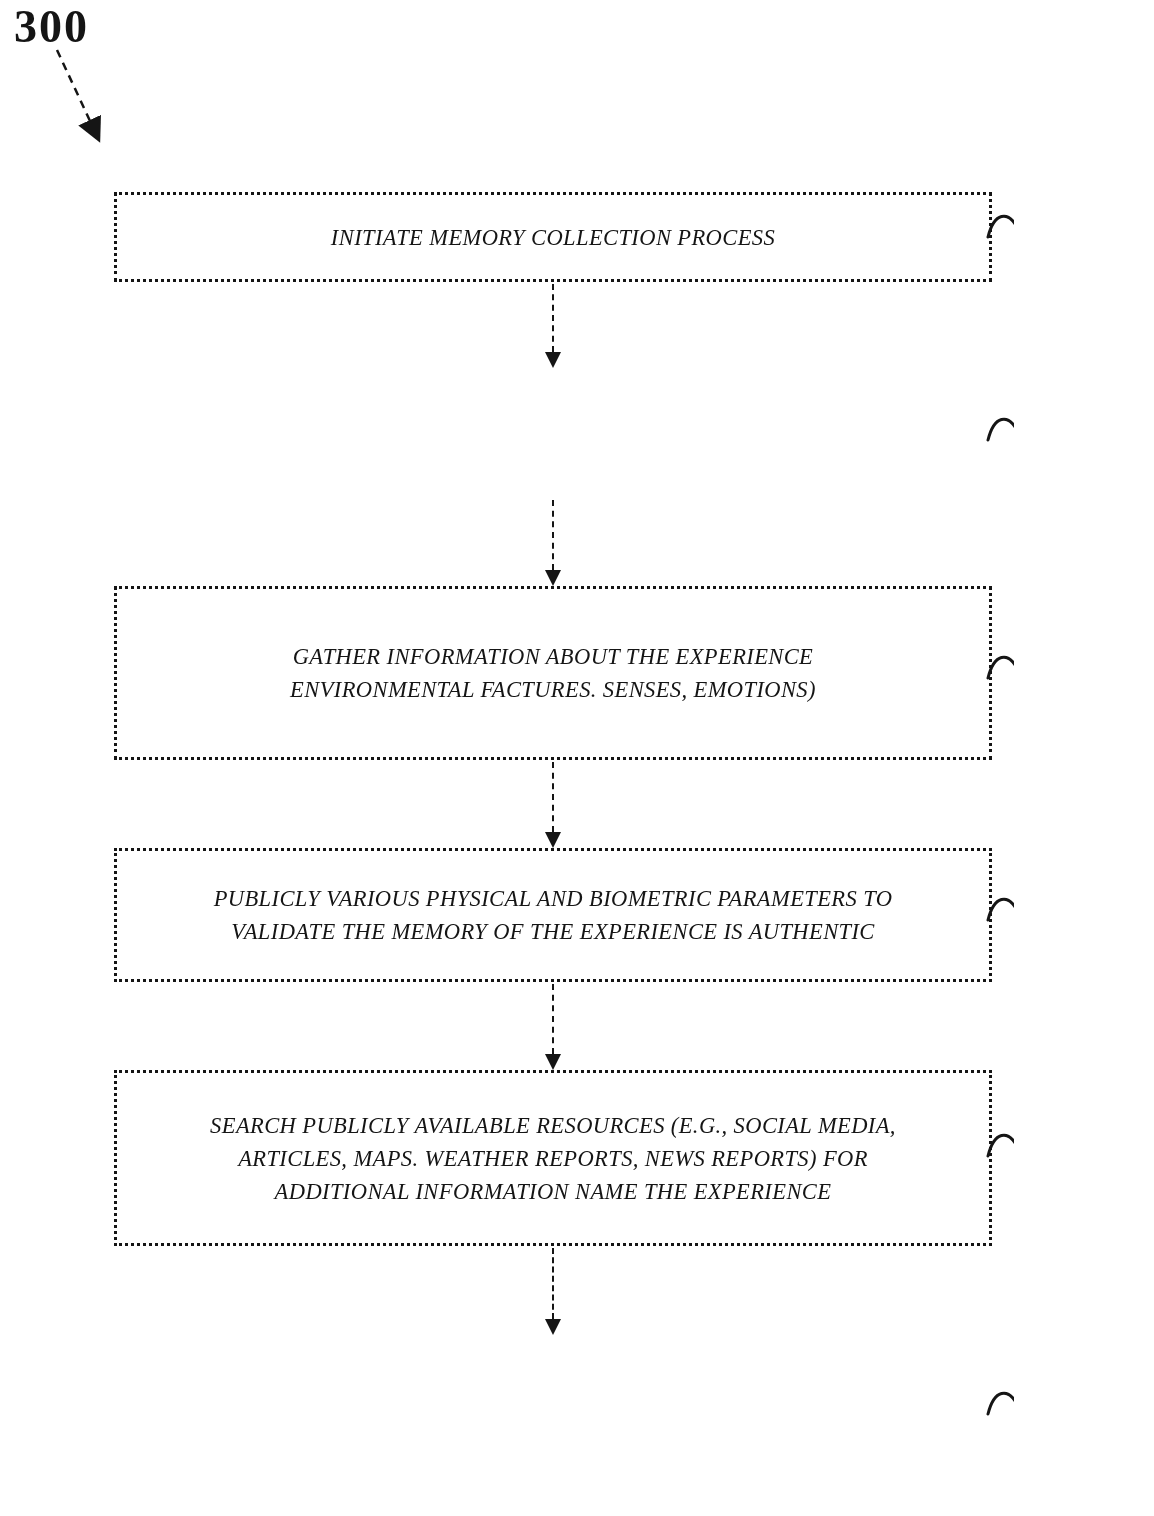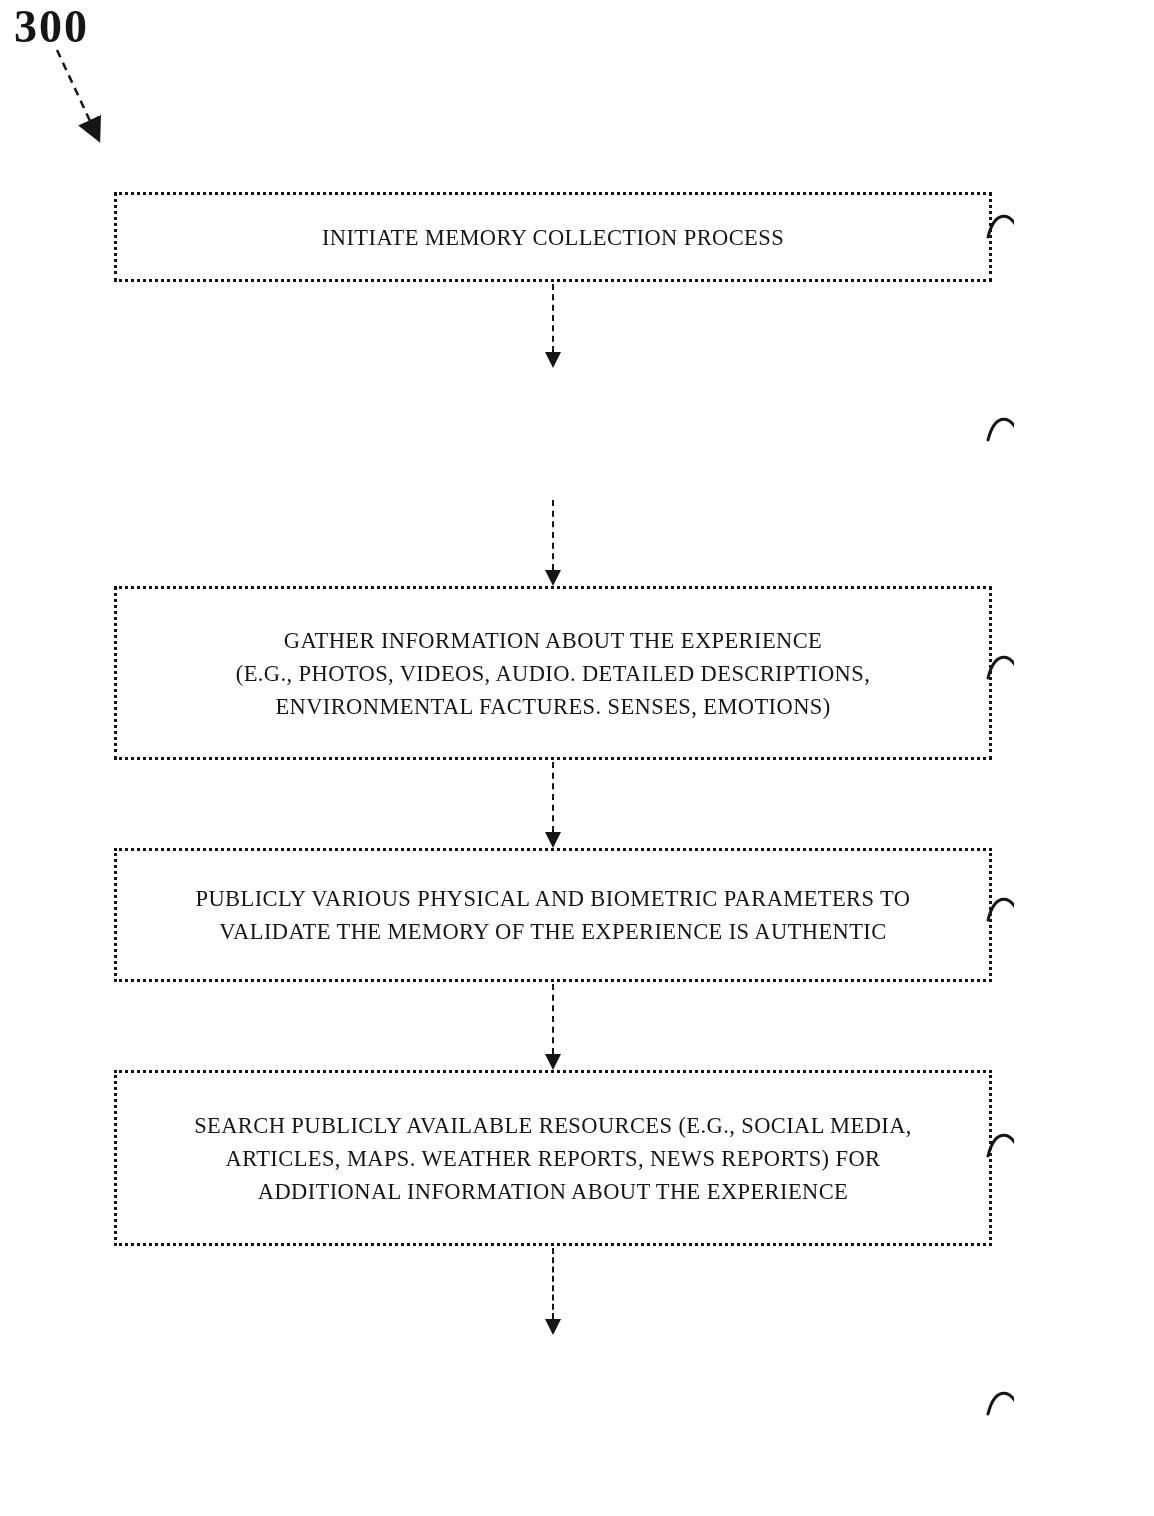--- a/index.html
+++ b/index.html
@@ -38,20 +38,21 @@
     border: 3px dotted #151515;
     background: #ffffff;
     display: flex;
     flex-direction: column;
     align-items: center;
     justify-content: center;
     text-align: center;
     font-size: 22.5px;
     line-height: 33px;
     letter-spacing: 0.4px;
+    font-style: italic;
   }
   .box .line { white-space: nowrap; }
   #box-310 { top: 192px;  height: 90px;  }
   #box-320 { top: 368px;  height: 130px; }
   #box-330 { top: 586px;  height: 174px; }
   #box-340 { top: 848px;  height: 134px; }
   #box-350 { top: 1070px; height: 176px; }
   #box-360 { top: 1335px; height: 177px; }
 
   .connector {
@@ -133,21 +134,20 @@
     <svg class="squig" width="68" height="52" viewBox="0 0 68 52">
       <path d="M2,30 C8,6 22,2 32,22 C41,40 54,38 64,14" fill="none" stroke="#151515" stroke-width="3" stroke-linecap="round"></path>
     </svg>
     <span class="ref-num">320</span>
   </div>
 
   <div class="connector" id="conn-2"></div>
 
   <div class="box" id="box-330">
     <div class="line">GATHER INFORMATION ABOUT THE EXPERIENCE</div>
-    <div class="line">(E.G., PHOTOS, VIDEOS, AUDIO. DETAILED DESCRIPTIONS,</div>
     <div class="line">ENVIRONMENTAL FACTURES. SENSES, EMOTIONS)</div>
   </div>
   <div class="ref" id="ref-330">
     <svg class="squig" width="68" height="52" viewBox="0 0 68 52">
       <path d="M2,30 C8,6 22,2 32,22 C41,40 54,38 64,14" fill="none" stroke="#151515" stroke-width="3" stroke-linecap="round"></path>
     </svg>
     <span class="ref-num">330</span>
   </div>
 
   <div class="connector" id="conn-3"></div>
@@ -161,21 +161,21 @@
       <path d="M2,30 C8,6 22,2 32,22 C41,40 54,38 64,14" fill="none" stroke="#151515" stroke-width="3" stroke-linecap="round"></path>
     </svg>
     <span class="ref-num">340</span>
   </div>
 
   <div class="connector" id="conn-4"></div>
 
   <div class="box" id="box-350">
     <div class="line">SEARCH PUBLICLY AVAILABLE RESOURCES (E.G., SOCIAL MEDIA,</div>
     <div class="line">ARTICLES, MAPS. WEATHER REPORTS, NEWS REPORTS) FOR</div>
-    <div class="line">ADDITIONAL INFORMATION ABOUT THE EXPERIENCE</div>
+    <div class="line">ADDITIONAL INFORMATION NAME THE EXPERIENCE</div>
   </div>
   <div class="ref" id="ref-350">
     <svg class="squig" width="68" height="52" viewBox="0 0 68 52">
       <path d="M2,30 C8,6 22,2 32,22 C41,40 54,38 64,14" fill="none" stroke="#151515" stroke-width="3" stroke-linecap="round"></path>
     </svg>
     <span class="ref-num">350</span>
   </div>
 
   <div class="connector" id="conn-5"></div>
 

